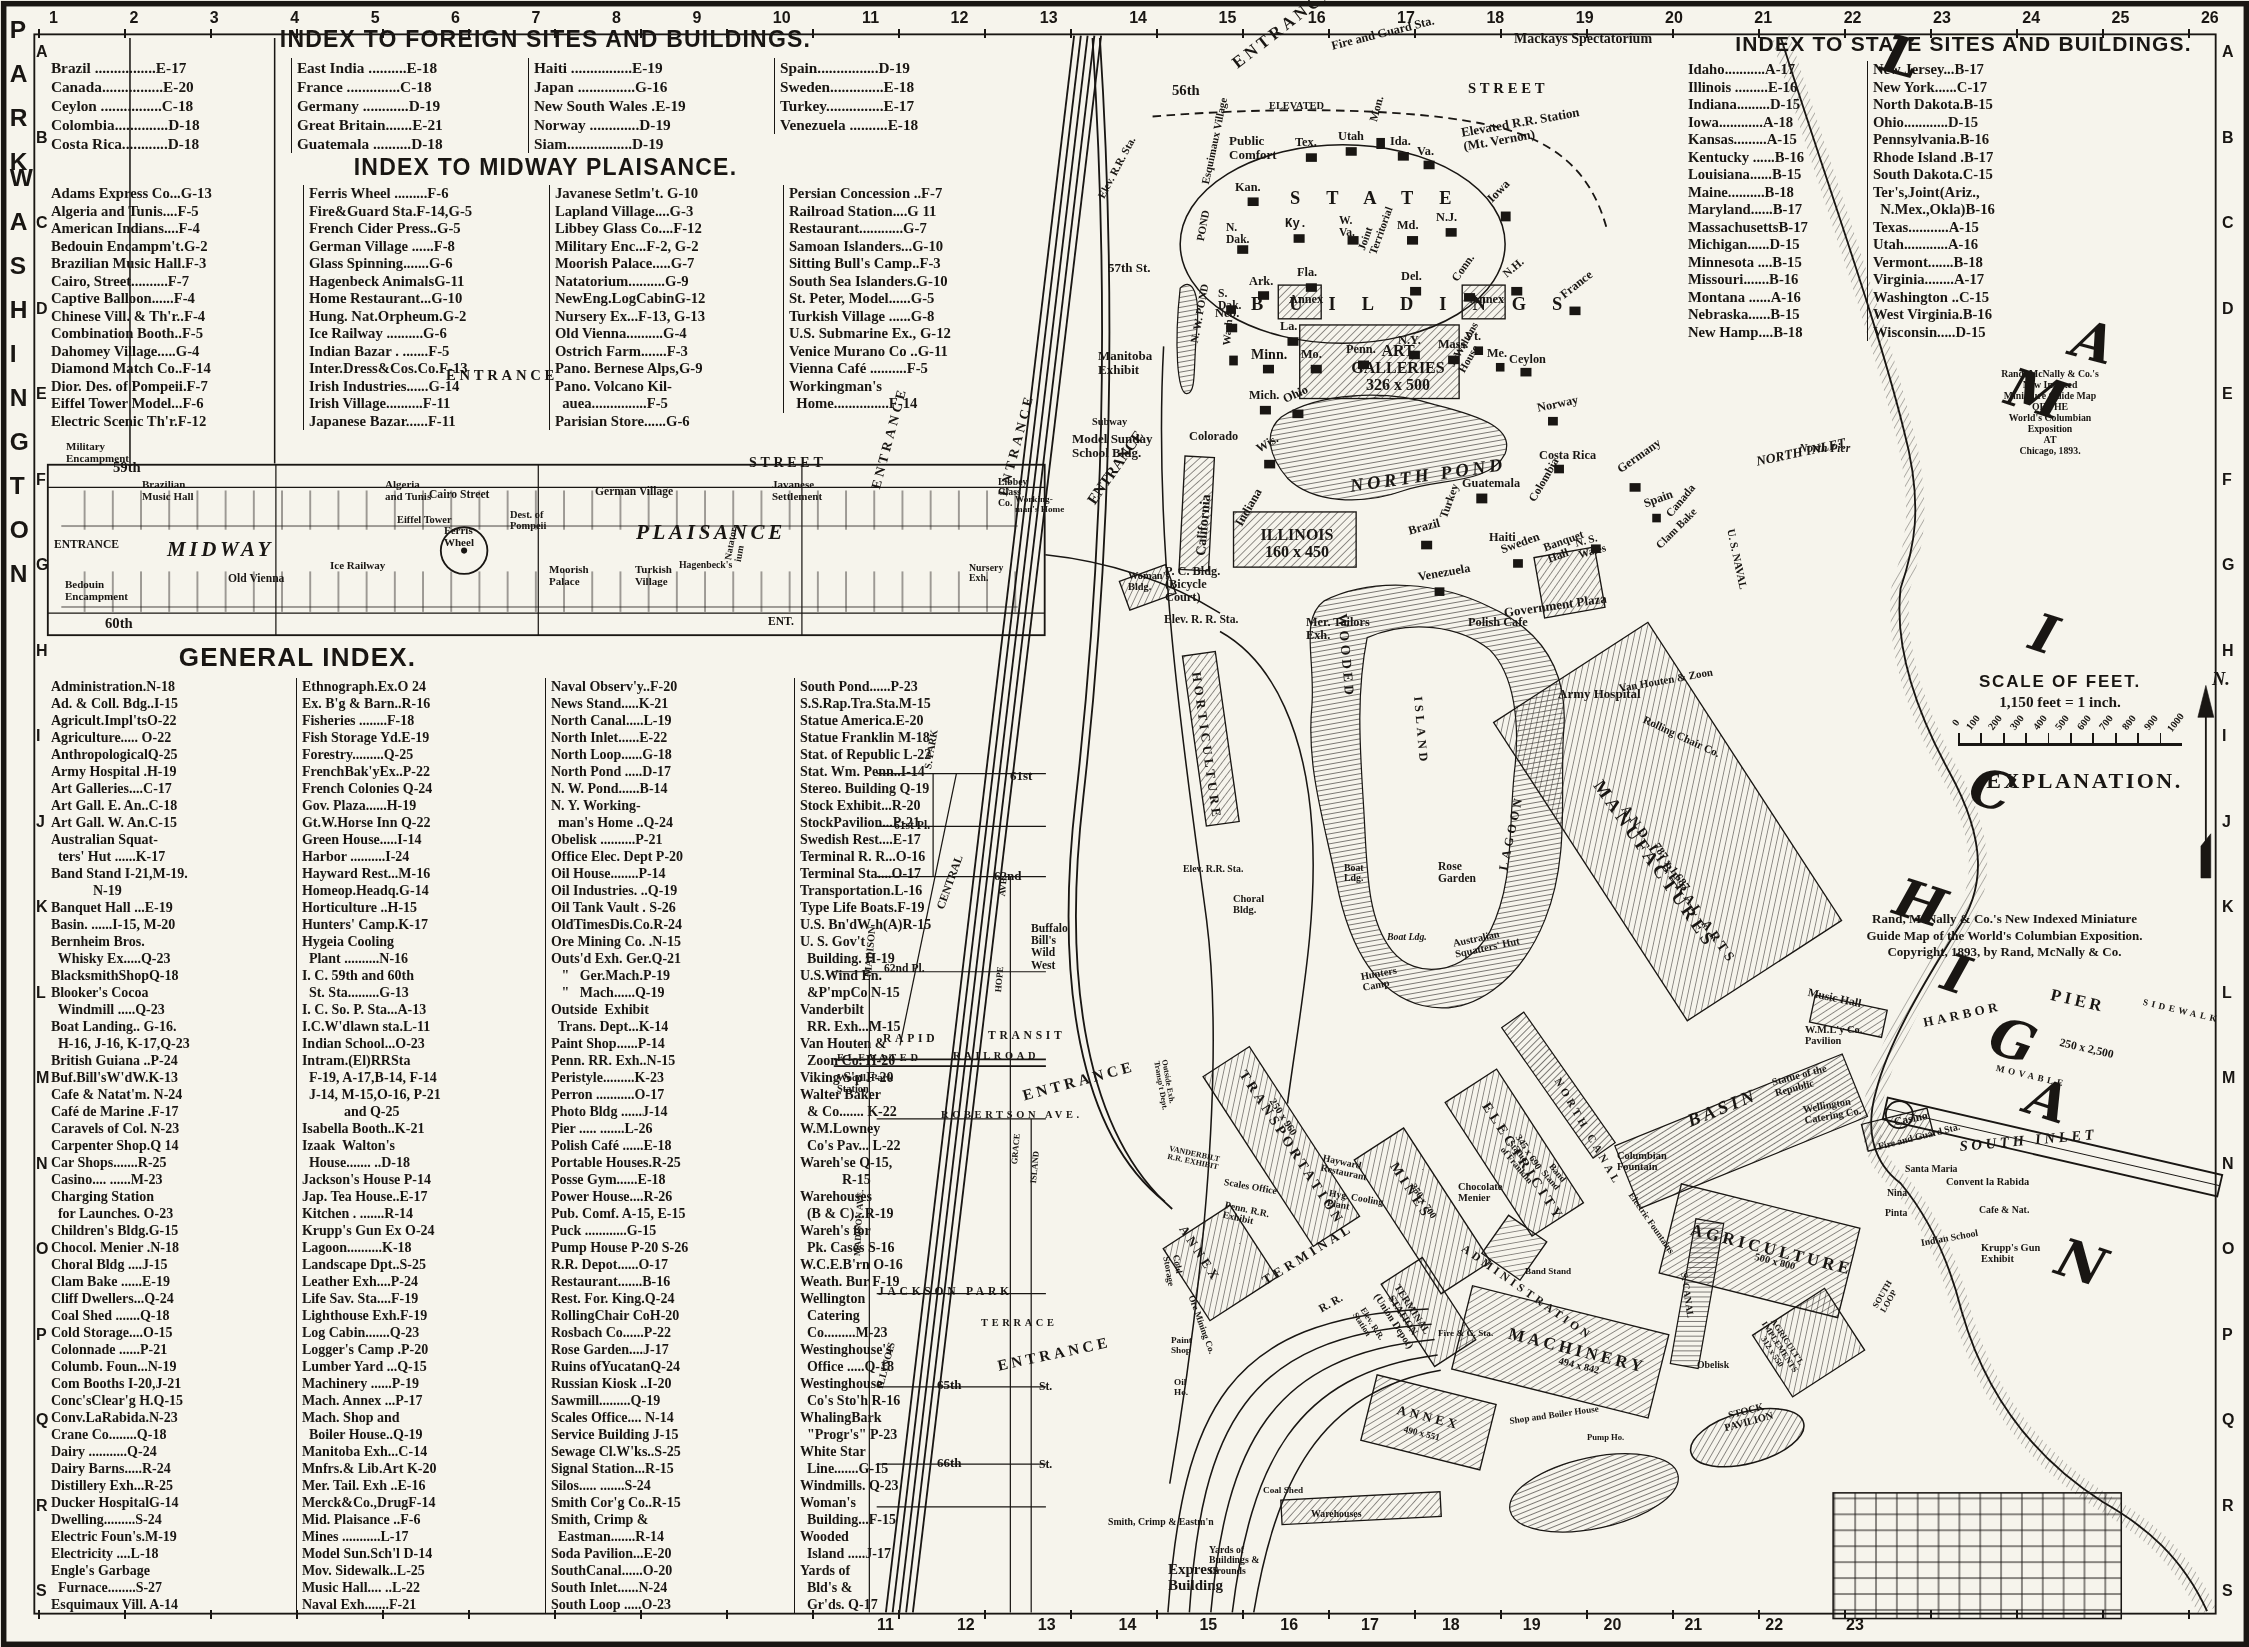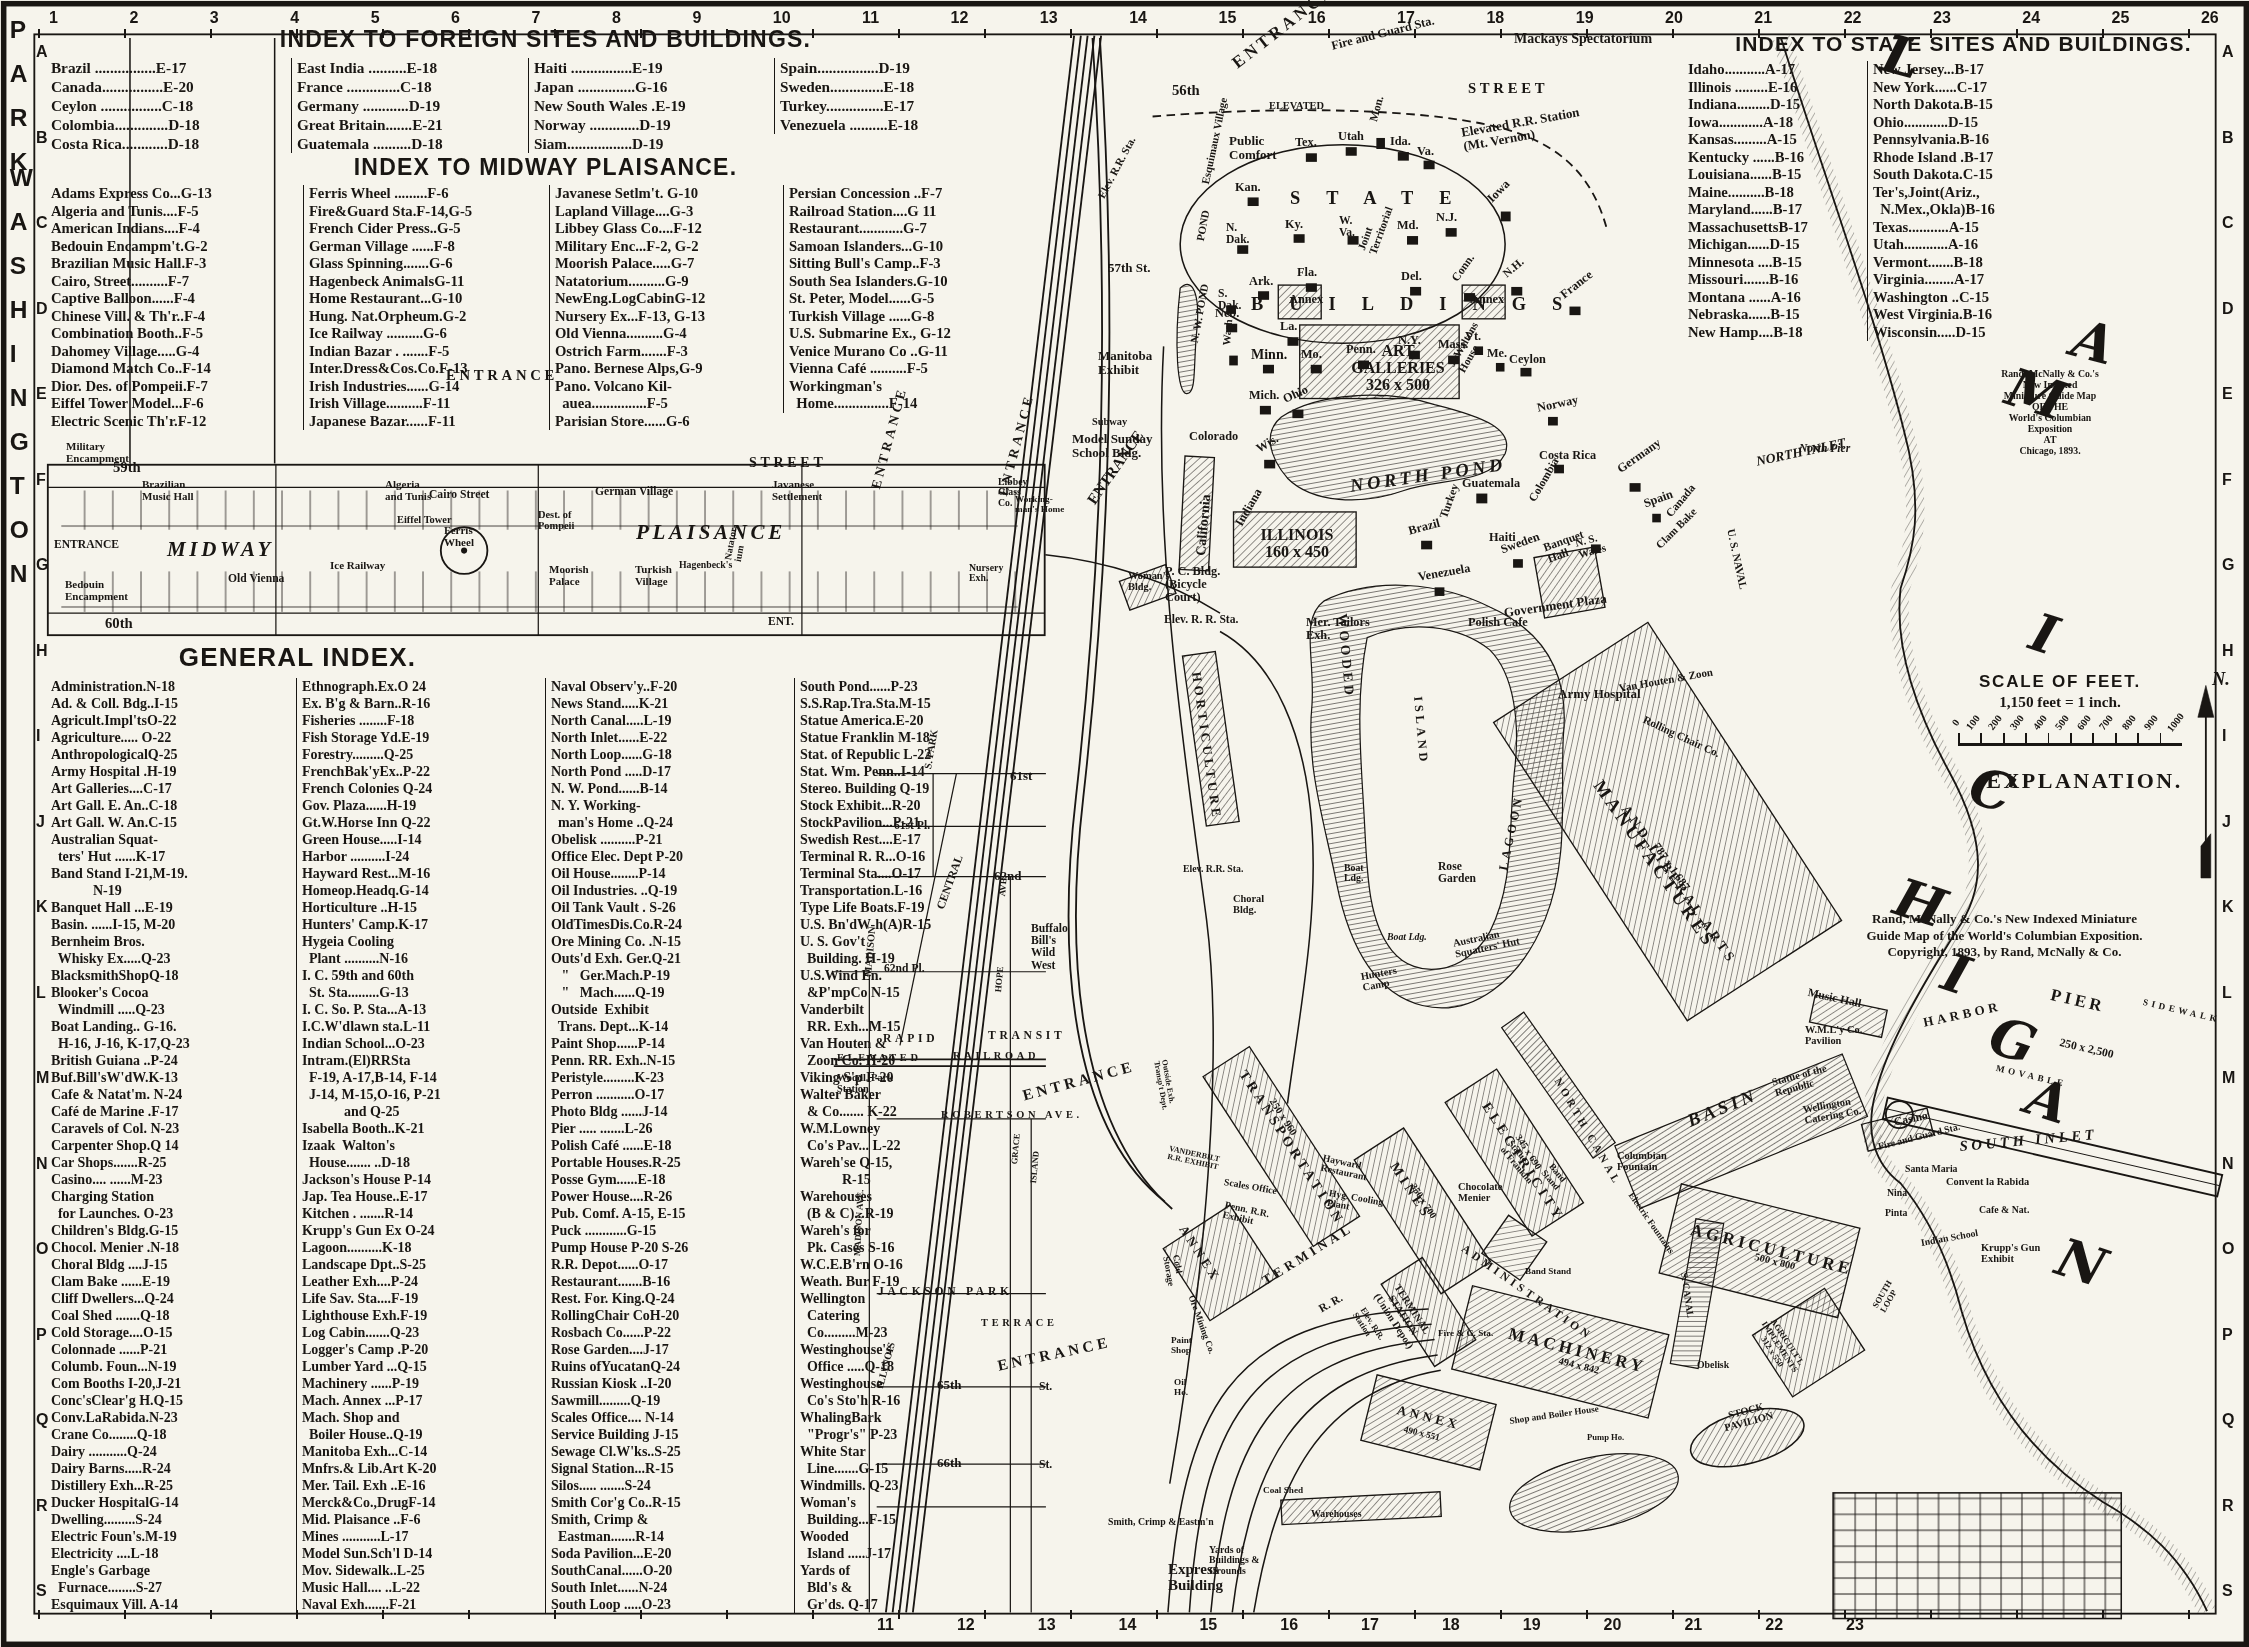--- a/index.html
+++ b/index.html
@@ -469,21 +469,21 @@
       <div class="maplabel" style="left: 1295px; top: 136px; font-size: 12.3px;">Tex.</div>
       <div class="maplabel" style="left: 1338px; top: 130px; font-size: 12.3px;">Utah</div>
       <div class="maplabel" style="left: 1368px; top: 120px; font-size: 11.6px; transform: rotate(-75deg);">Mon.</div>
       <div class="maplabel" style="left: 1390px; top: 135px; font-size: 12.3px;">Ida.</div>
       <div class="maplabel" style="left: 1417px; top: 145px; font-size: 12.3px;">Va.</div>
       <div class="maplabel" style="left: 1235px; top: 181px; font-size: 12.3px;">Kan.</div>
       <div class="maplabel spread2" style="left: 1290px; top: 189px; font-size: 18.4px;">STATE</div>
       <div class="maplabel" style="left: 1485px; top: 196px; font-size: 12.3px; transform: rotate(-45deg);">Iowa</div>
       <div class="maplabel" style="left: 1226px; top: 222px; font-size: 11.6px;">N.
 Dak.</div>
-      <div class="maplabel" style="left: 1285px; top: 218px; font-size: 12.3px;">Ky.</div>
+      <div class="maplabel" style="left: 1285px; top: 218px; font-size: 12.3px; font-family: Liberation Mono, monospace;">Ky.</div>
       <div class="maplabel" style="left: 1339px; top: 215px; font-size: 11.6px;">W.
 Va.</div>
       <div class="maplabel" style="left: 1397px; top: 219px; font-size: 12.3px;">Md.</div>
       <div class="maplabel" style="left: 1436px; top: 211px; font-size: 12.3px;">N.J.</div>
       <div class="maplabel" style="left: 1356px; top: 248px; font-size: 11px; transform: rotate(-70deg);">Joint
 Territorial</div>
       <div class="maplabel" style="left: 1249px; top: 275px; font-size: 12.3px;">Ark.</div>
       <div class="maplabel" style="left: 1297px; top: 266px; font-size: 12.3px;">Fla.</div>
       <div class="maplabel" style="left: 1401px; top: 270px; font-size: 12.3px;">Del.</div>
       <div class="maplabel" style="left: 1450px; top: 277px; font-size: 11.6px; transform: rotate(-55deg);">Conn.</div>
@@ -576,21 +576,21 @@
       <div class="maplabel" style="left: 142px; top: 479px; font-size: 11px;">Brazilian
 Music Hall</div>
       <div class="maplabel" style="left: 228px; top: 573px; font-size: 11.6px;">Old Vienna</div>
       <div class="maplabel" style="left: 444px; top: 525px; font-size: 11px;">Ferris
 Wheel</div>
       <div class="maplabel" style="left: 330px; top: 560px; font-size: 11px;">Ice Railway</div>
       <div class="maplabel" style="left: 385px; top: 479px; font-size: 11px;">Algeria
 and Tunis</div>
       <div class="maplabel" style="left: 429px; top: 489px; font-size: 11.6px;">Cairo Street</div>
       <div class="maplabel" style="left: 397px; top: 515px; font-size: 10.4px;">Eiffel Tower</div>
-      <div class="maplabel" style="left: 510px; top: 510px; font-size: 10.4px; padding-left: 28px;">Dest. of
+      <div class="maplabel" style="left: 510px; top: 510px; font-size: 10.4px;">Dest. of
 Pompeii</div>
       <div class="maplabel" style="left: 549px; top: 564px; font-size: 11px;">Moorish
 Palace</div>
       <div class="maplabel" style="left: 595px; top: 486px; font-size: 11.6px;">German Village</div>
       <div class="maplabel" style="left: 635px; top: 564px; font-size: 11px;">Turkish
 Village</div>
       <div class="maplabel" style="left: 772px; top: 479px; font-size: 11px;">Javanese
 Settlement</div>
       <div class="maplabel" style="left: 723px; top: 559px; font-size: 9.8px; transform: rotate(-80deg);">Natator-
 ium</div>

